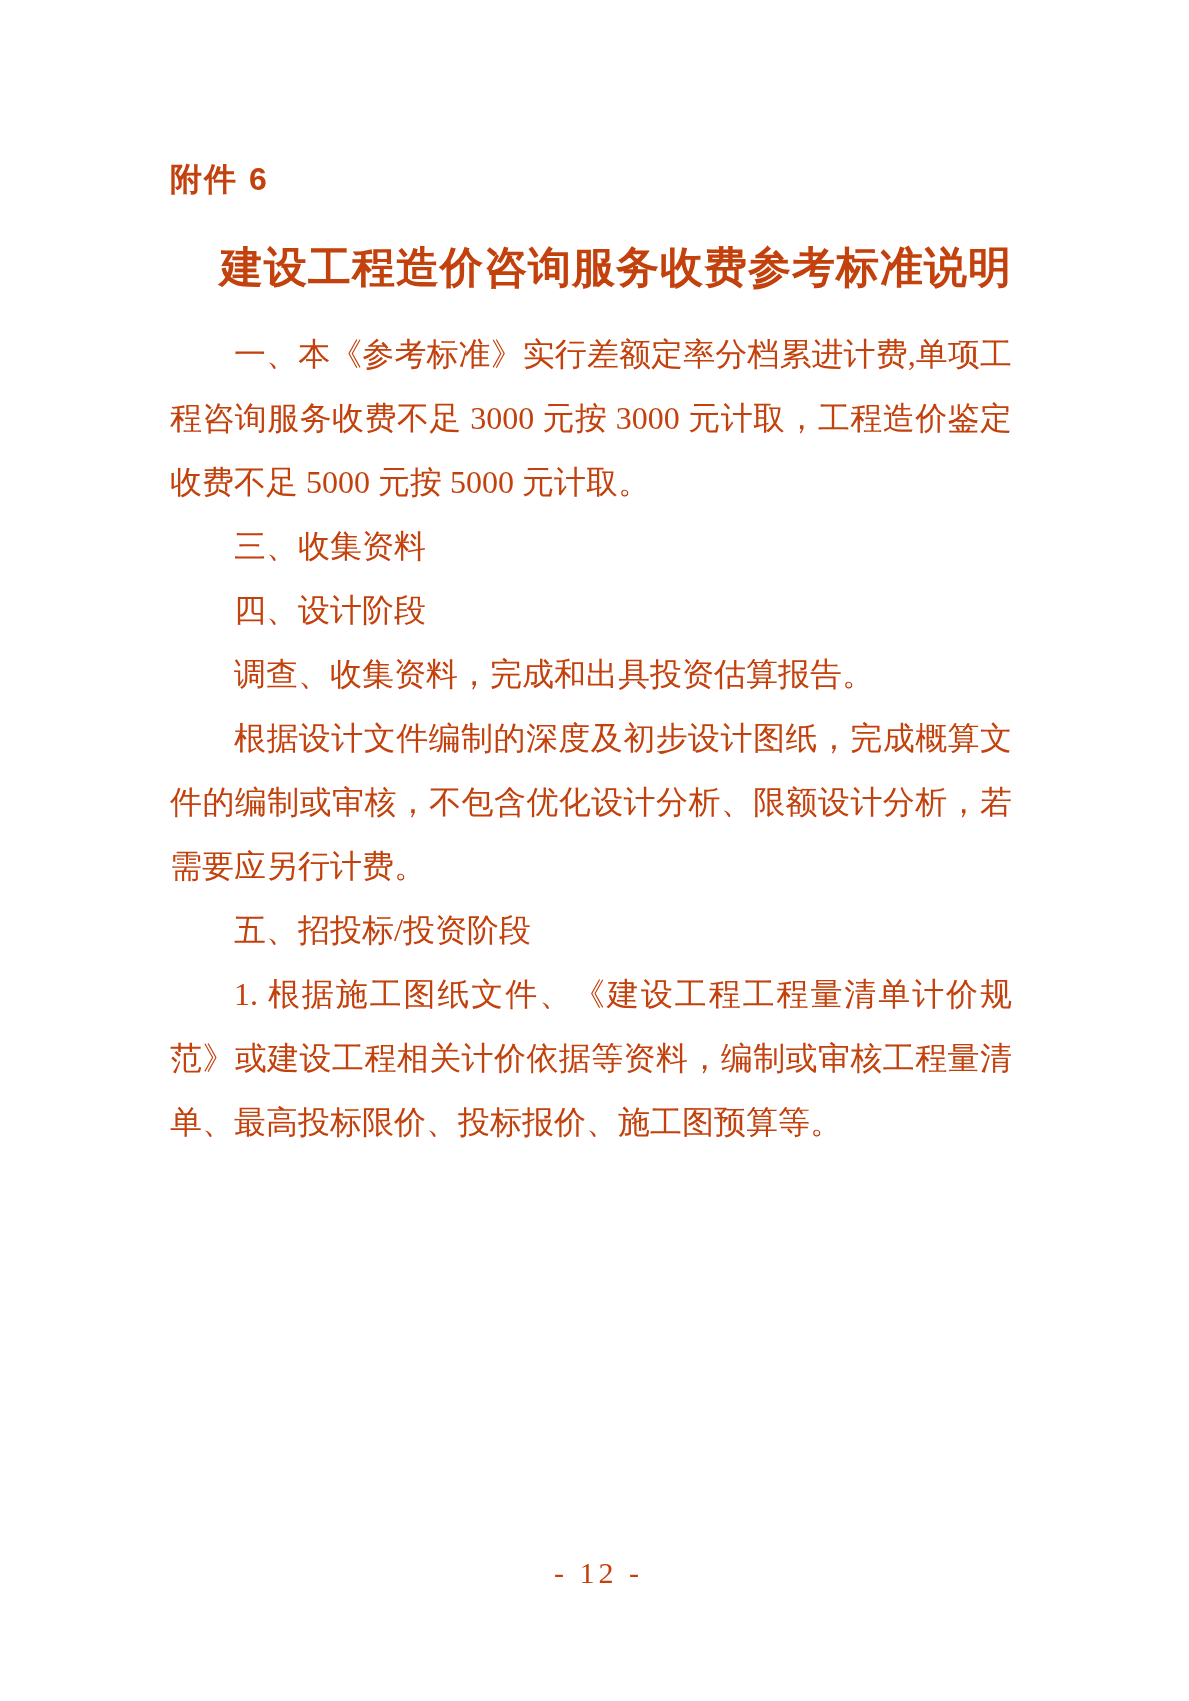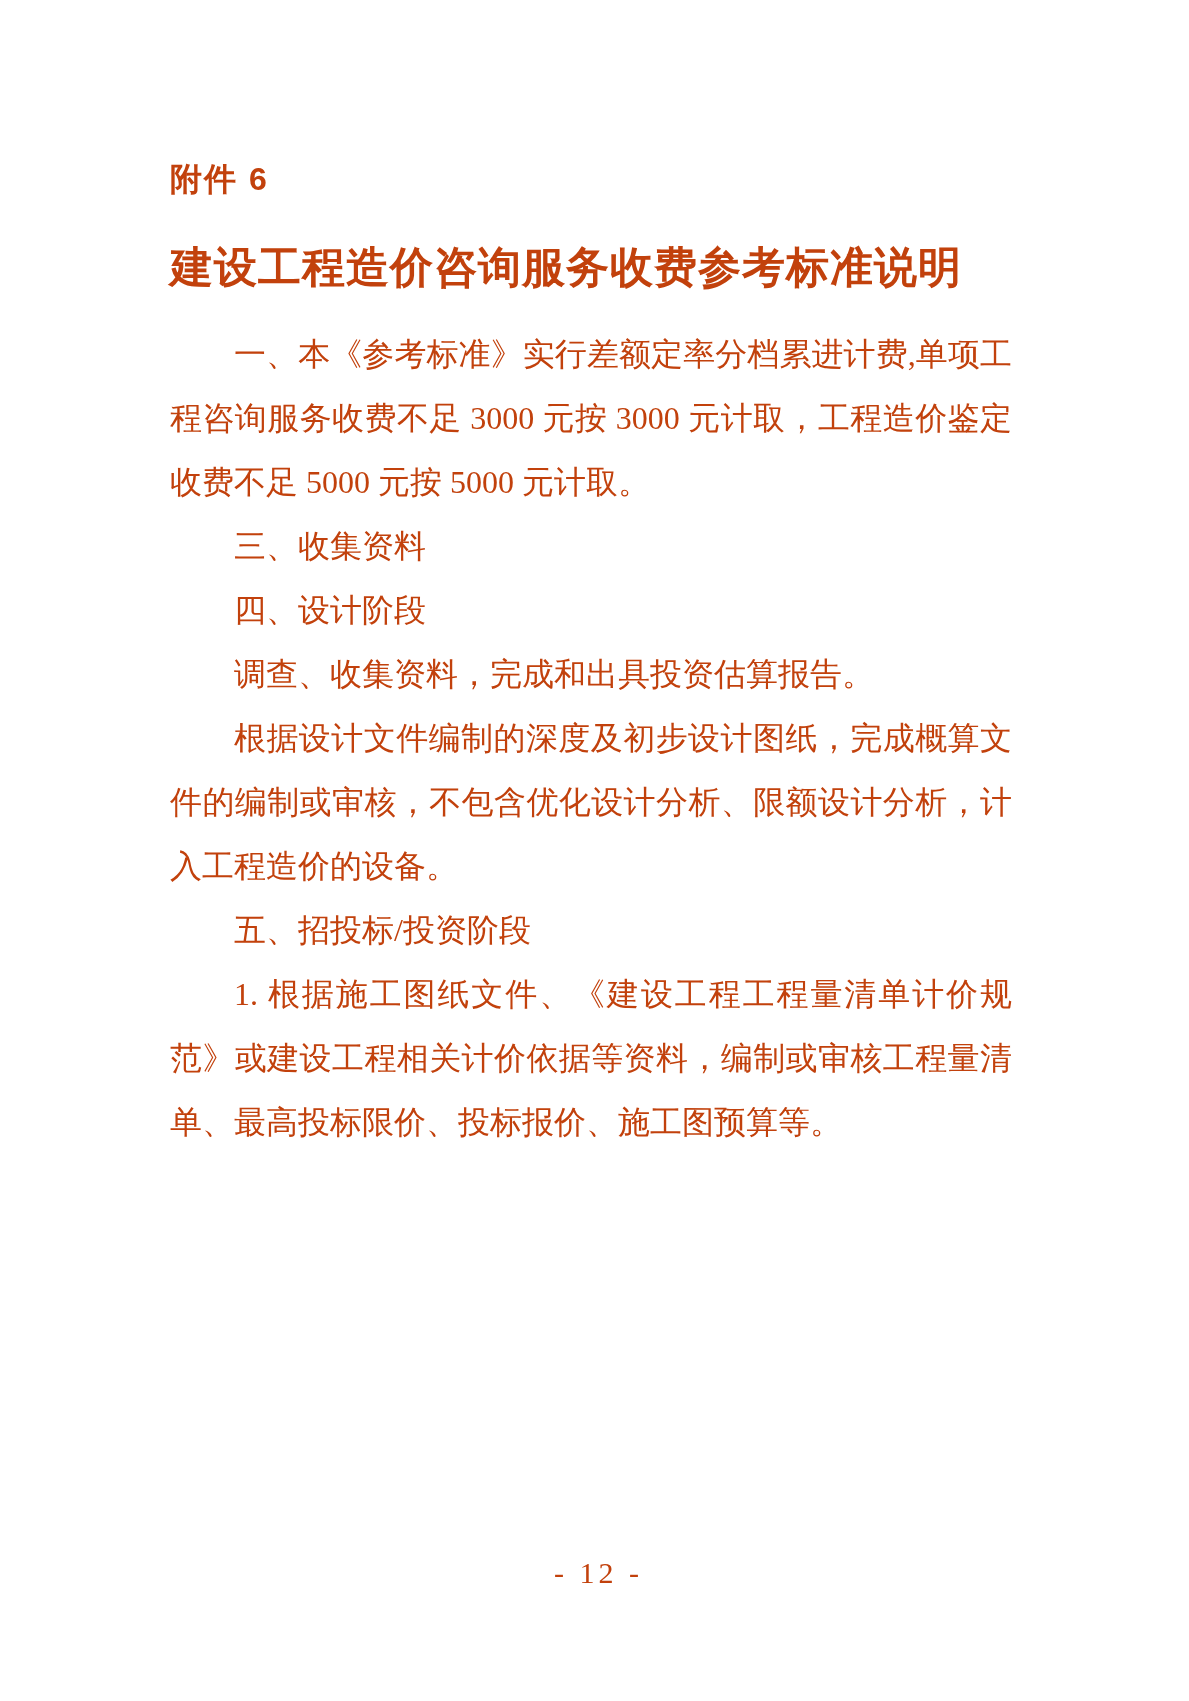--- a/index.html
+++ b/index.html
@@ -24,21 +24,21 @@
   }
   .attachment-label {
     font-family: "Liberation Sans", sans-serif;
     font-weight: bold;
     font-size: 32px;
     line-height: 1.2;
     letter-spacing: 2px;
   }
   .doc-title {
     margin-top: 44px;
-    text-align: left;
+    text-align: right;
     font-family: "Liberation Sans", sans-serif;
     font-weight: bold;
     font-size: 43px;
     line-height: 1.2;
     letter-spacing: 1px;
     white-space: nowrap;
   }
   .doc-body {
     margin-top: 28px;
     font-family: "Liberation Serif", serif;
@@ -69,20 +69,20 @@
   <div class="content">
     <div class="attachment-label">附件 6</div>
 
     <div class="doc-title">建设工程造价咨询服务收费参考标准说明</div>
 
     <div class="doc-body">
       <p>一、本《参考标准》实行差额定率分档累进计费,单项工程咨询服务收费不足 3000 元按 3000 元计取，工程造价鉴定收费不足 5000 元按 5000 元计取。</p>
       <p>三、收集资料</p>
       <p>四、设计阶段</p>
       <p>调查、收集资料，完成和出具投资估算报告。</p>
-      <p>根据设计文件编制的深度及初步设计图纸，完成概算文件的编制或审核，不包含优化设计分析、限额设计分析，计入工程造价的设备。</p>
+      <p>根据设计文件编制的深度及初步设计图纸，完成概算文件的编制或审核，不包含优化设计分析、限额设计分析，若需要应另行计费。</p>
       <p>五、招投标/投资阶段</p>
       <p>1. 根据施工图纸文件、《建设工程工程量清单计价规范》或建设工程相关计价依据等资料，编制或审核工程量清单、最高投标限价、投标报价、施工图预算等。</p>
     </div>
   </div>
 
   <div class="page-footer">- 12 -</div>
 </div>
 
 </body></html>

